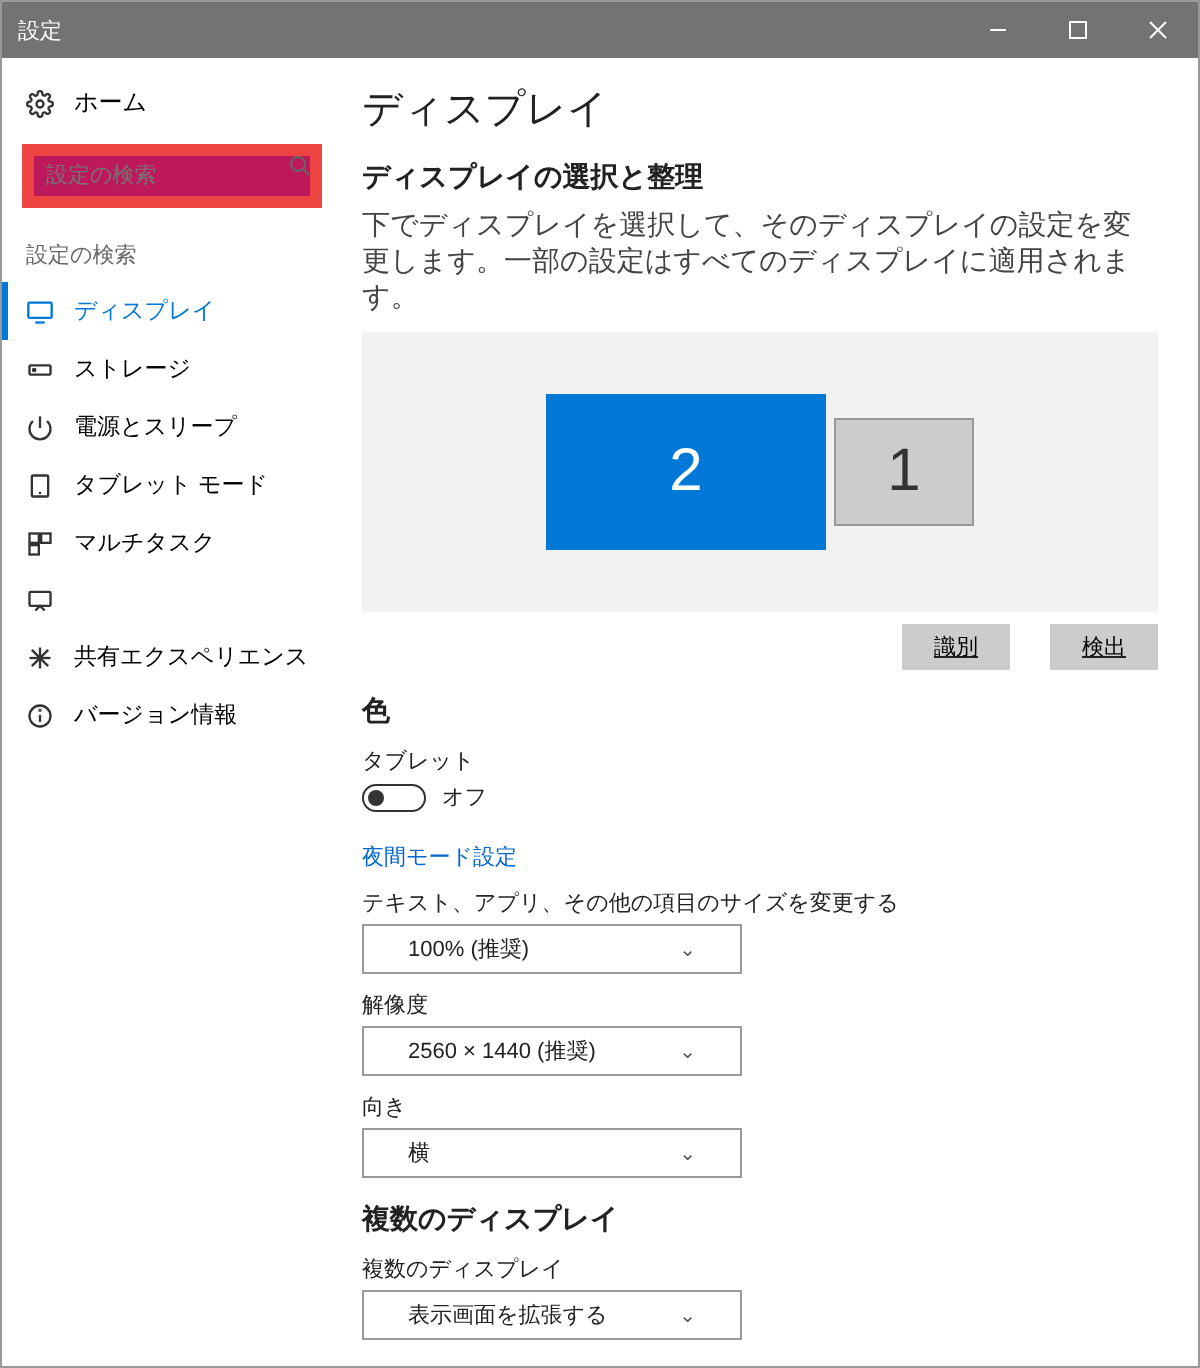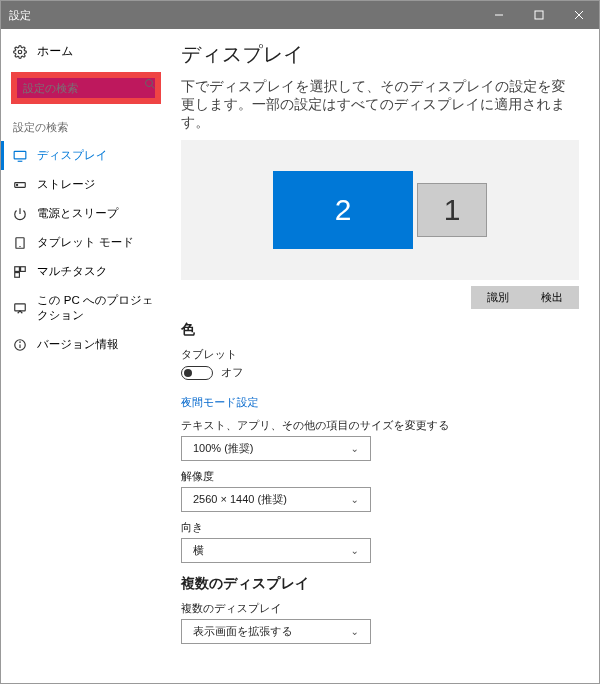--- a/index.html
+++ b/index.html
@@ -21,28 +21,28 @@
   .nav-item.active { color: #0078d7; border-left: 3px solid #0078d7; padding-left: 9px; }
   .nav-item.active .icon { color:#0078d7; }
   .main { flex: 1; padding: 12px 20px 12px 10px; overflow-y: auto; font-size: 11.5px; color: #222; }
   .main h1 { font-size: 20px; font-weight: 500; margin-bottom: 10px; }
   .main h2 { font-size: 14px; font-weight: 600; margin: 12px 0 6px; }
   .main .desc { font-size: 14px; color: #444; margin-bottom: 8px; }
   .display-arrange { background: #f2f2f2; height: 140px; position: relative; display:flex; align-items:center; justify-content:center; }
   .monitor { display:flex; align-items:center; justify-content:center; font-size: 30px; font-weight:300; }
   .mon2 { width: 140px; height: 78px; background:#0078d7; color:#fff; margin-right:4px; }
   .mon1 { width: 70px; height: 54px; background:#ccc; color:#333; border:1px solid #999; }
-  .btn-row { display:flex; justify-content:flex-end; gap:0; margin-top:6px; }
+  .btn-row { display:flex; justify-content:flex-end; gap:20px; margin-top:6px;text-decoration:underline; }
   .btn { background:#ccc; border:none; font-size:11px; padding:4px 16px; cursor:pointer; }
   .label { font-size: 11px; margin: 8px 0 3px; }
   .toggle-row { display:flex; align-items:center; gap:8px; font-size:11px; margin-bottom:15px; }
   .toggle { width:32px; height:14px; border:1px solid #333; border-radius:7px; position:relative; }
   .toggle .knob { width:8px; height:8px; background:#333; border-radius:50%; position:absolute; left:2px; top:2px; }
   .link { color:#0066cc; font-size:11px; display:block; margin:4px 0 8px; cursor:pointer; }
-  .dropdown { width: 190px; border:1px solid #999; font-size:11px; padding:4px 11px; display:flex; justify-content:space-between; align-items:center; background:#fff; cursor:pointer; }
+  .dropdown { width: 190px; border:1px solid #999; font-size:11px; padding:4px 22px; display:flex; justify-content:space-between; align-items:center; background:#fff; cursor:pointer; }
   .dropdown .chev { font-size:10px; color:#555; }
   .main::-webkit-scrollbar { width:10px; }
   .main::-webkit-scrollbar-thumb { background:#ccc; }
 </style>
 </head>
 <body>
 
 <div class="titlebar">
   <span>設定</span>
   <div class="spacer"></div>
@@ -130,36 +130,47 @@
         </span>
       <span>マルチタスク</span>
     </div>
     <div class="nav-item">
       <span class="icon">
           <svg width="14" height="14" viewBox="0 0 24 24" fill="none" stroke="currentColor" stroke-width="2">
             <rect x="3" y="5" width="18" height="12" rx="1"></rect>
             <path d="M8 21l4-4 4 4"></path>
           </svg>
         </span>
-      <span>この PC へのプロジェクション</span>
+    </div>
+    <div class="nav-item">
+      <span class="icon">
+          <svg width="14" height="14" viewBox="0 0 24 24" fill="none" stroke="currentColor" stroke-width="2">
+            <line x1="12" y1="3" x2="12" y2="21"></line>
+            <line x1="3" y1="12" x2="21" y2="12"></line>
+            <line x1="5" y1="5" x2="19" y2="19"></line>
+            <line x1="19" y1="5" x2="5" y2="19"></line>
+          </svg>
+        </span>
+      <span>共有エクスペリエンス</span>
     </div>
     <div class="nav-item">
       <span class="icon">
           <svg width="14" height="14" viewBox="0 0 24 24" fill="none" stroke="currentColor" stroke-width="2">
             <circle cx="12" cy="12" r="9"></circle>
             <line x1="12" y1="11" x2="12" y2="17"></line>
             <circle cx="12" cy="7" r="0.5" fill="currentColor"></circle>
           </svg>
         </span>
       <span>バージョン情報</span>
     </div>
   </div>
 
   <div class="main">
     <h1>ディスプレイ</h1>
+    <h2>ディスプレイの選択と整理</h2>
     <div class="desc">下でディスプレイを選択して、そのディスプレイの設定を変更します。一部の設定はすべてのディスプレイに適用されます。</div>
     <div class="display-arrange">
       <div class="monitor mon2">2</div>
       <div class="monitor mon1">1</div>
     </div>
     <div class="btn-row">
       <button class="btn">識別</button>
       <button class="btn">検出</button>
     </div>
 

